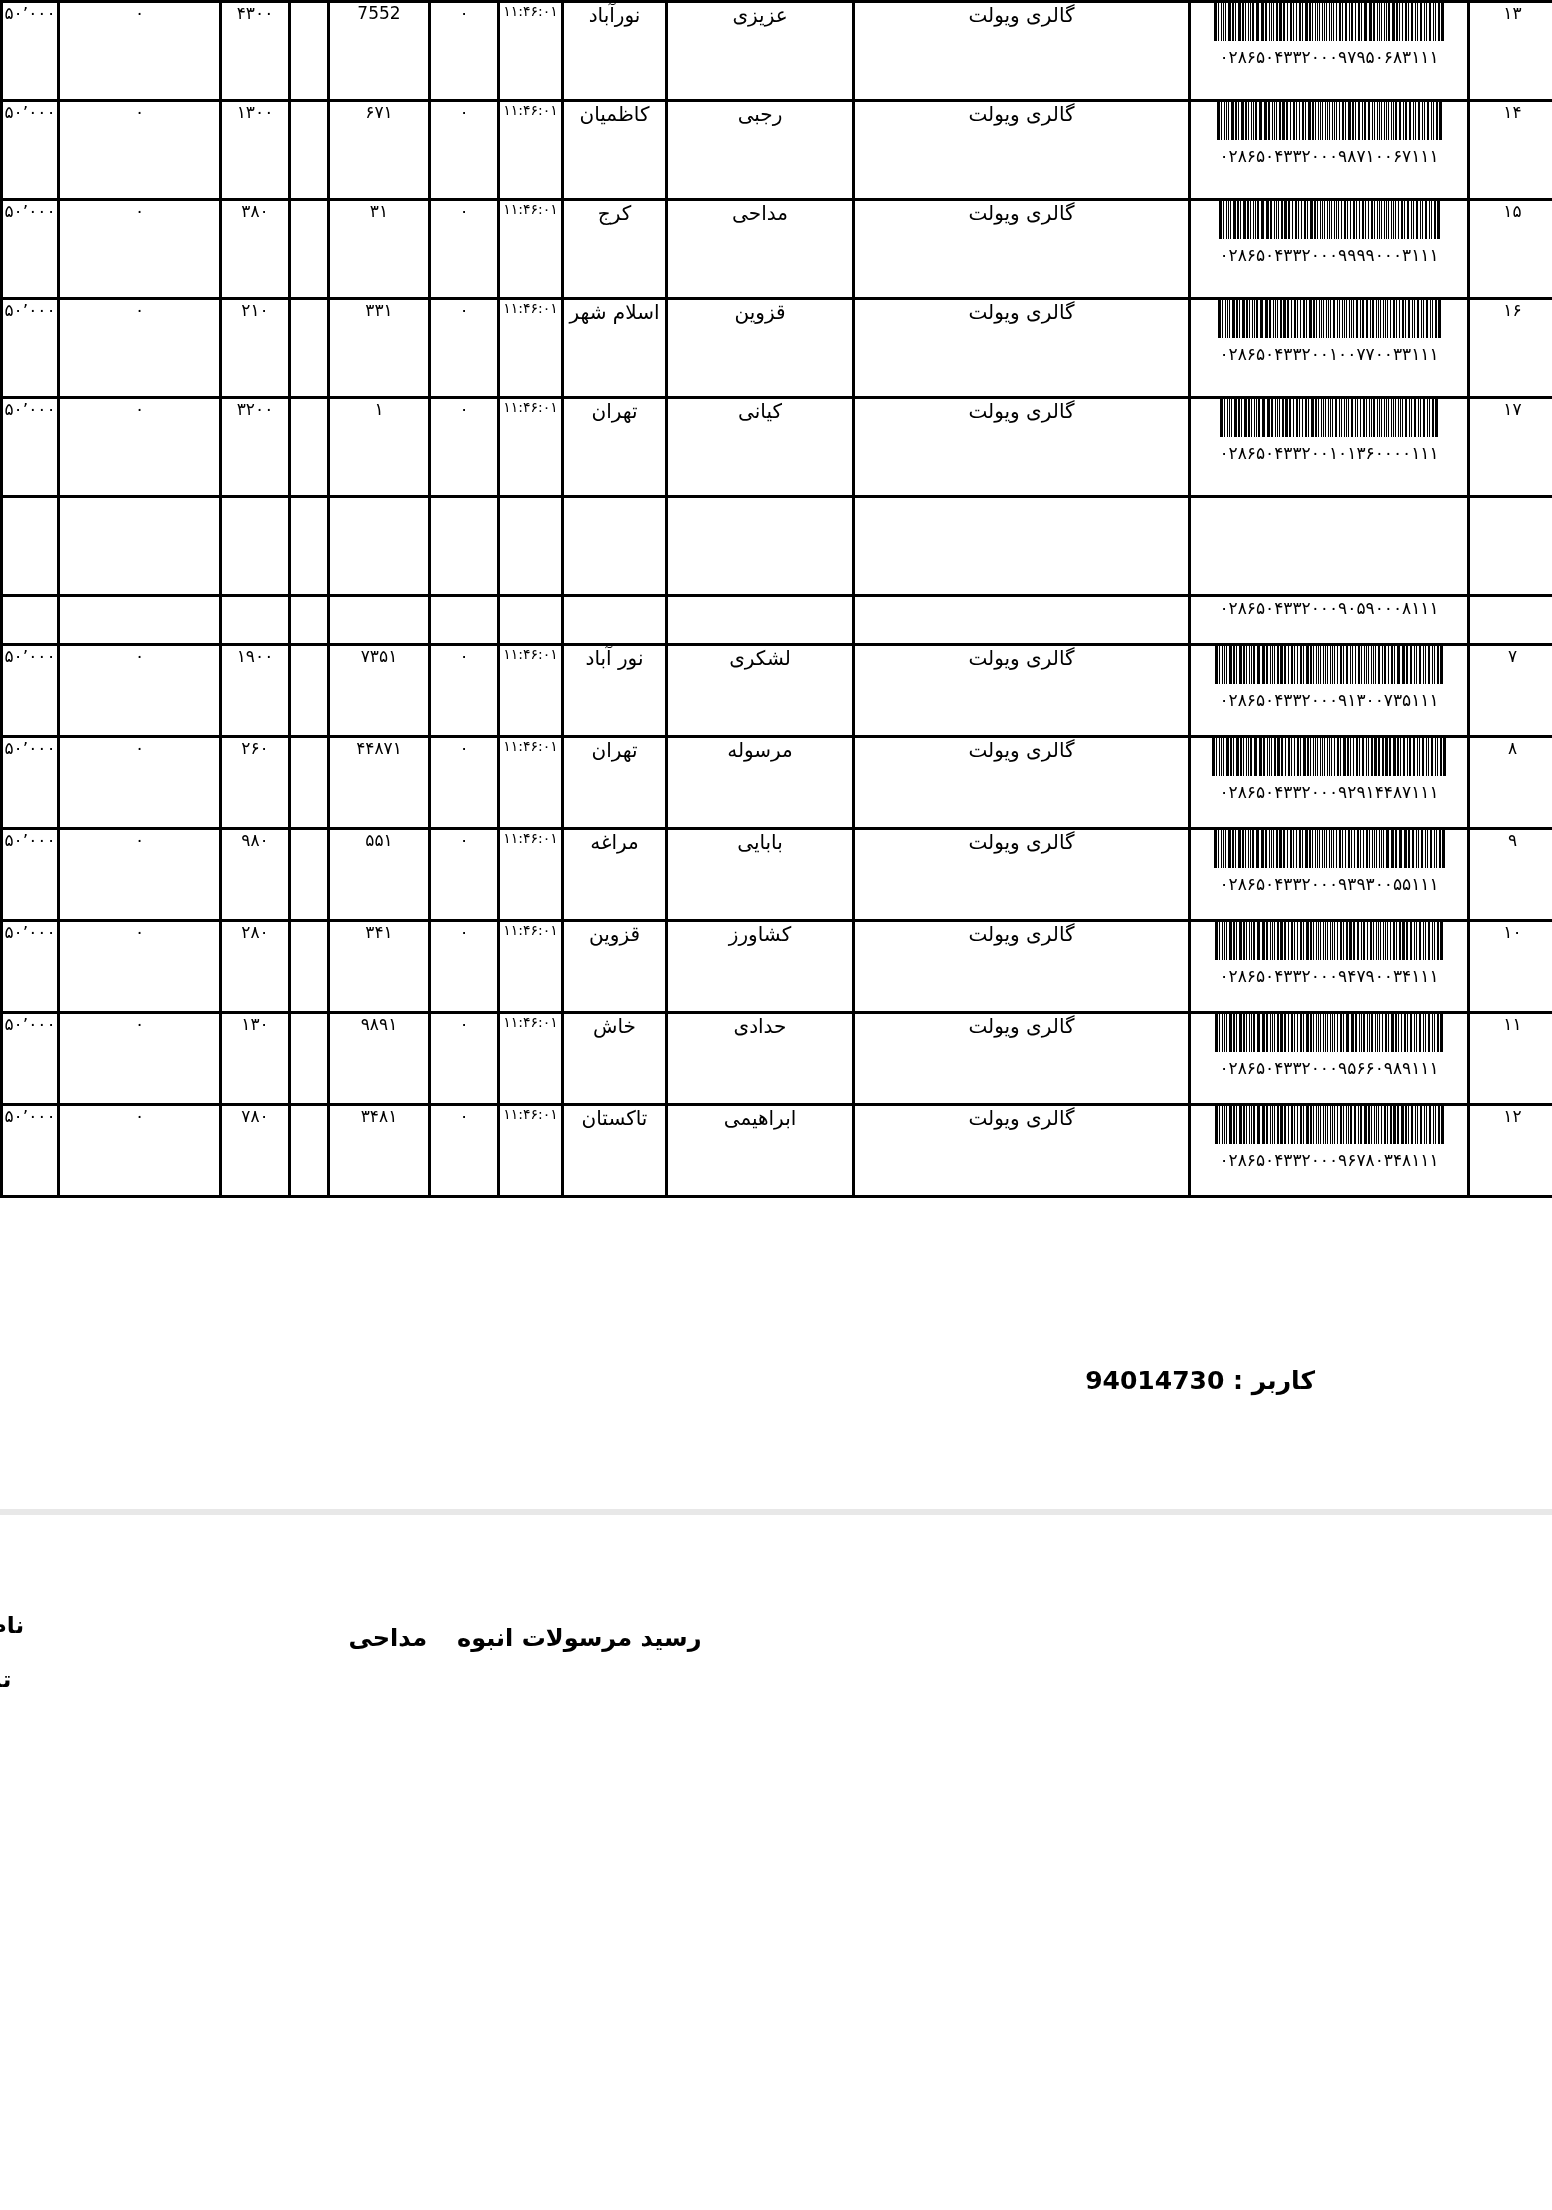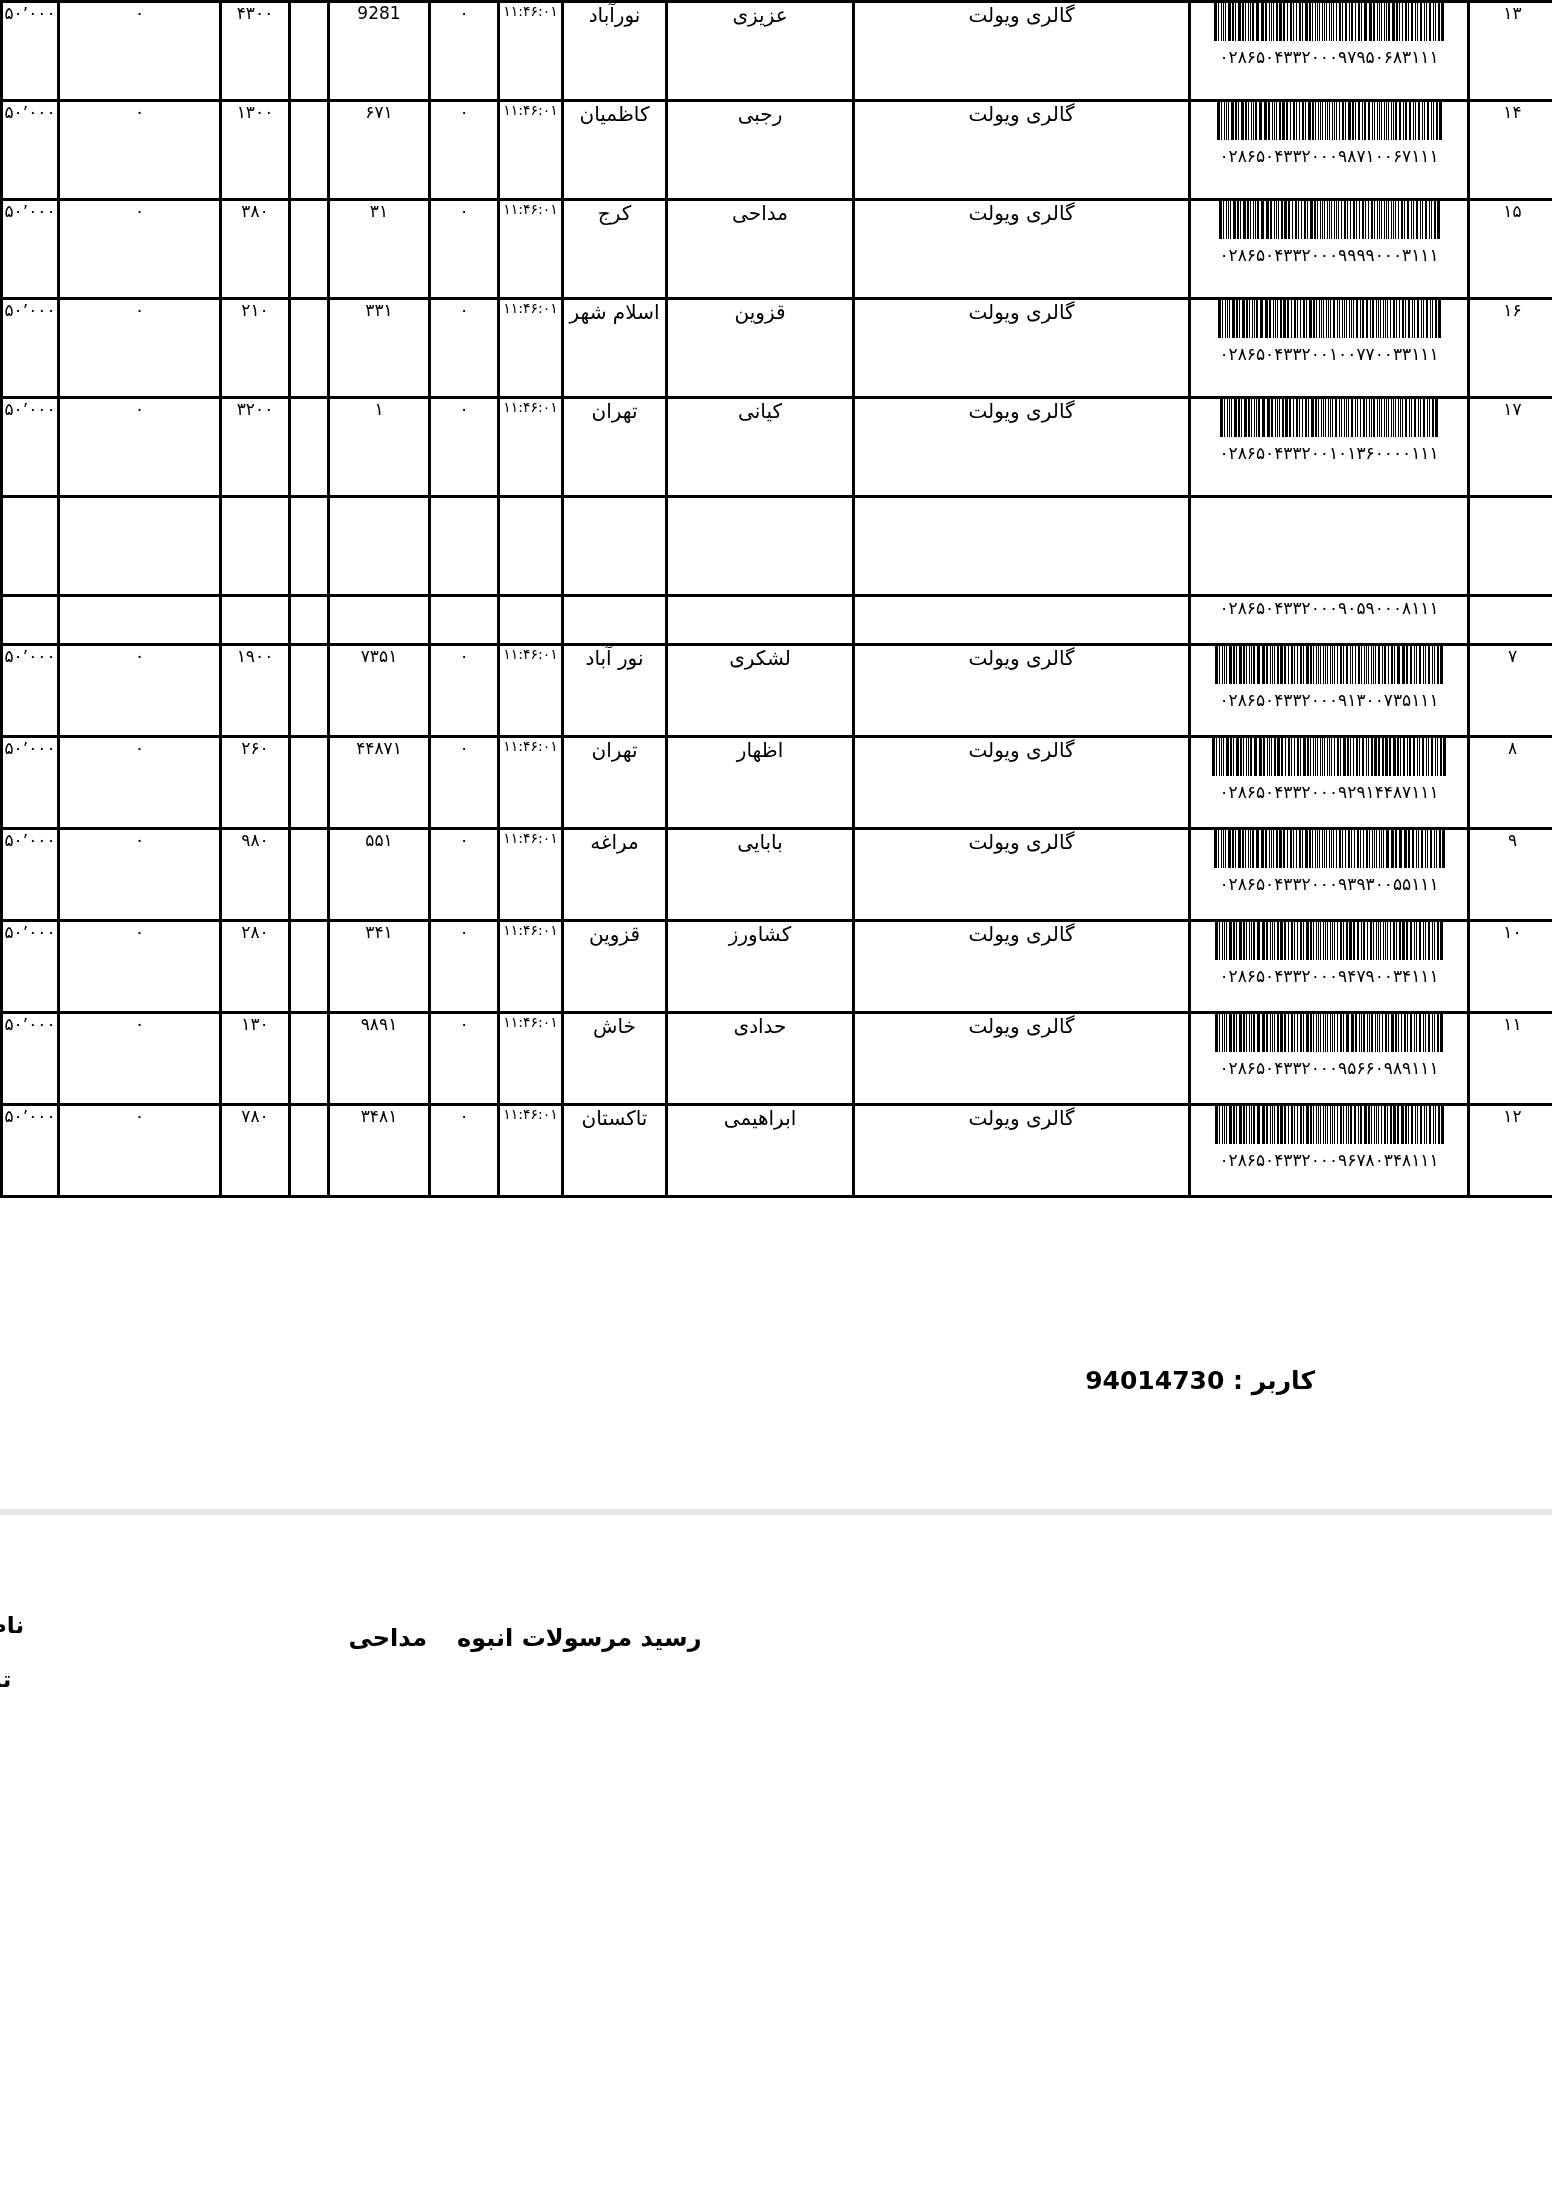--- a/index.html
+++ b/index.html
@@ -1406,21 +1406,21 @@
               <span style="width: 1px;"></span>
               <span class="b" style="width: 1px;"></span>
               <span style="width: 2px;"></span>
               <span class="b" style="width: 2px;"></span>
               <span style="width: 1px;"></span>
               <span class="b" style="width: 3px;"></span>
             </div>
             <div class="bc-num">۰۲۸۶۵۰۴۳۳۲۰۰۰۹۲۹۱۴۴۸۷۱۱۱</div>
           </td>
           <td>گالری ویولت</td>
-          <td>اظهار</td>
+          <td>مرسوله</td>
           <td>تهران</td>
           <td class="c-time">۱۱:۴۶:۰۱</td>
           <td class="c-num">۰</td>
           <td class="c-num">۴۴۸۷۱</td>
           <td></td>
           <td class="c-num">۲۶۰</td>
           <td class="c-num">۰</td>
           <td class="c-num">۵۰٬۰۰۰</td>
         </tr>
         <tr>
@@ -2285,21 +2285,21 @@
               <span style="width: 1px;"></span>
               <span class="b" style="width: 3px;"></span>
             </div>
             <div class="bc-num">۰۲۸۶۵۰۴۳۳۲۰۰۰۹۷۹۵۰۶۸۳۱۱۱</div>
           </td>
           <td>گالری ویولت</td>
           <td>عزیزی</td>
           <td>نورآباد</td>
           <td class="c-time">۱۱:۴۶:۰۱</td>
           <td class="c-num">۰</td>
-          <td class="c-num">9281</td>
+          <td class="c-num">7552</td>
           <td></td>
           <td class="c-num">۴۳۰۰</td>
           <td class="c-num">۰</td>
           <td class="c-num">۵۰٬۰۰۰</td>
         </tr>
         <tr>
           <td class="c-idx">۱۴</td>
           <td class="c-track">
             <div class="bars">
               <span class="b" style="width: 3px;"></span>

